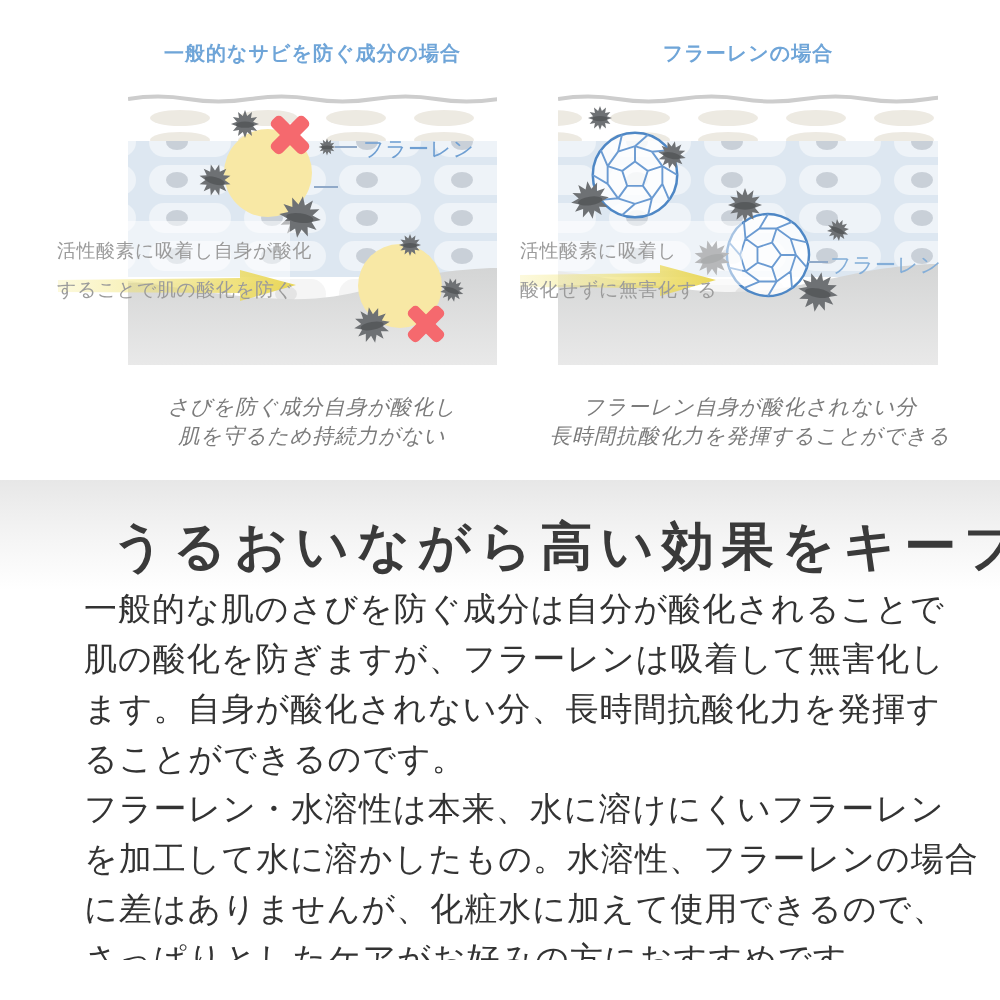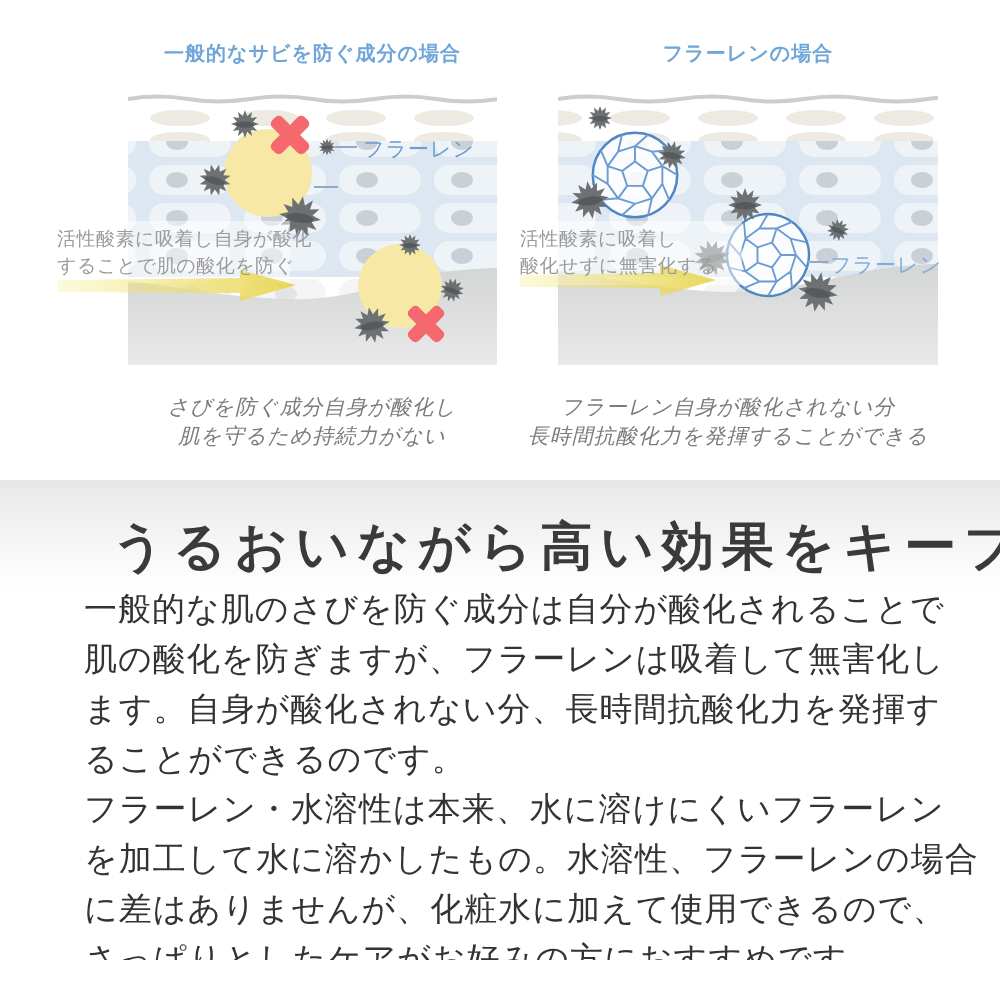--- a/index.html
+++ b/index.html
@@ -12,28 +12,28 @@
   .panel-right{left:510px;}
   .panel-title{
     position:absolute;top:-45px;text-align:center;
     font-size:20px;font-weight:bold;letter-spacing:1px;color:#6fa5d8;
   }
   .panel-left .panel-title{left:78px;width:369px;}
   .panel-right .panel-title{left:48px;width:380px;}
   .diag-label{position:absolute;font-size:21px;letter-spacing:1px;color:#6f9fd2;white-space:nowrap;}
   .diag-label.lighter{color:#84aed8;}
   .annotation{position:absolute;font-size:19px;line-height:27px;color:#9b9b9b;letter-spacing:.5px;white-space:nowrap;}
-  .annotation span{display:block;}
+  .annotation span{display:block;margin-top:12px;}
   .caption{
     position:absolute;top:392px;text-align:center;
     font-size:21px;line-height:29px;color:#7b7b7b;letter-spacing:1px;
   }
   .caption span{display:block;font-style:italic;}
   .caption-left{left:92px;width:440px;}
-  .caption-right{left:498px;width:460px;}
+  .caption-right{left:520px;width:460px;}
   .lower-section{
     position:absolute;left:0;top:480px;width:1000px;height:520px;
     background:linear-gradient(180deg,#e7e7e7 0%,#f4f4f4 55px,#ffffff 110px);
   }
   .heading{
     position:absolute;left:88px;top:32px;
     font-size:52px;font-weight:bold;letter-spacing:8px;color:#3a3a3a;white-space:nowrap;margin-left:24px;
   }
   .body-text{
     position:absolute;left:84px;top:104px;width:880px;

